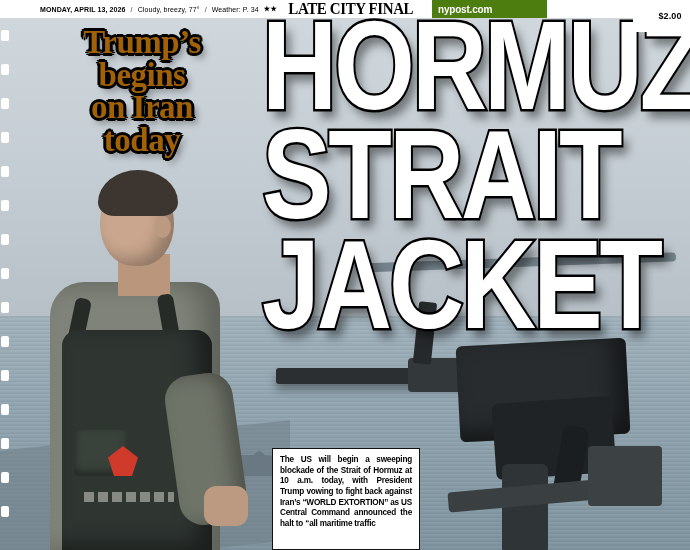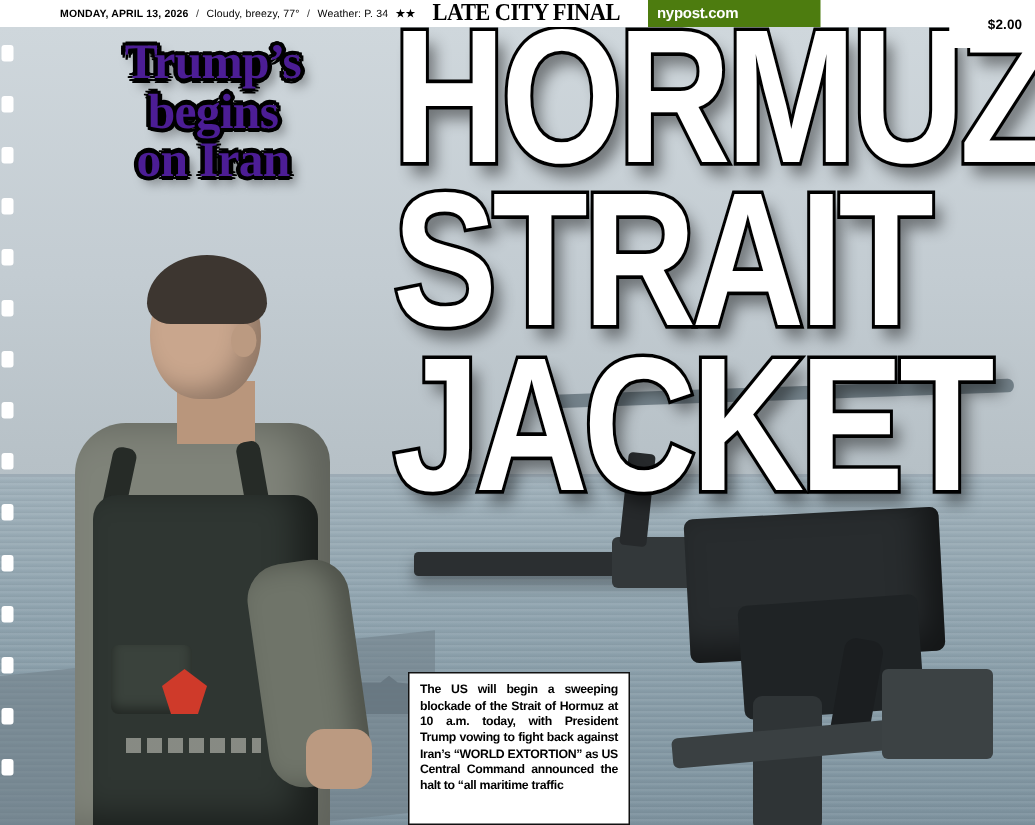--- a/index.html
+++ b/index.html
@@ -412,21 +412,21 @@
     opacity: 0.9;
   }
 
   
   .kicker {
     position: absolute;
     left: 52px;
     top: 26px;
     width: 180px;
     z-index: 20;
-    color: #4c1d95;
+    color: #a16207;
     font-family: "Liberation Serif", serif;
     font-weight: bold;
     font-size: 33px;
     line-height: 0.99;
     text-align: center;
     letter-spacing: -0.5px;
     text-shadow:
       2px 2px 0 #000, -2px 2px 0 #000, 2px -2px 0 #000, -2px -2px 0 #000,
       0 3px 0 #000, 3px 0 0 #000, 0 -3px 0 #000, -3px 0 0 #000,
       4px 5px 7px rgba(0,0,0,0.55);
@@ -559,20 +559,21 @@
       <i style="top:386px"></i>
     <i style="top:420px"></i>
       <i style="top:454px"></i>
       <i style="top:488px"></i>
   </div>
 
   <div class="kicker">
     <div>Trump’s</div>
     <div>begins</div>
     <div>on Iran</div>
+    <div>today</div>
   </div>
 
   <div class="headline">
     <div class="hl l1">HORMUZ</div>
     <div class="hl l2">STRAIT</div>
     <div class="hl l3">JACKET</div>
   </div>
 
   <div class="deck-box">
     <p class="quote">The US will begin a sweeping blockade of the Strait of Hormuz at 10 a.m. today, with President Trump vowing to fight back against Iran’s “WORLD EXTORTION” as US Central Command announced the halt to “all maritime traffic</p>

